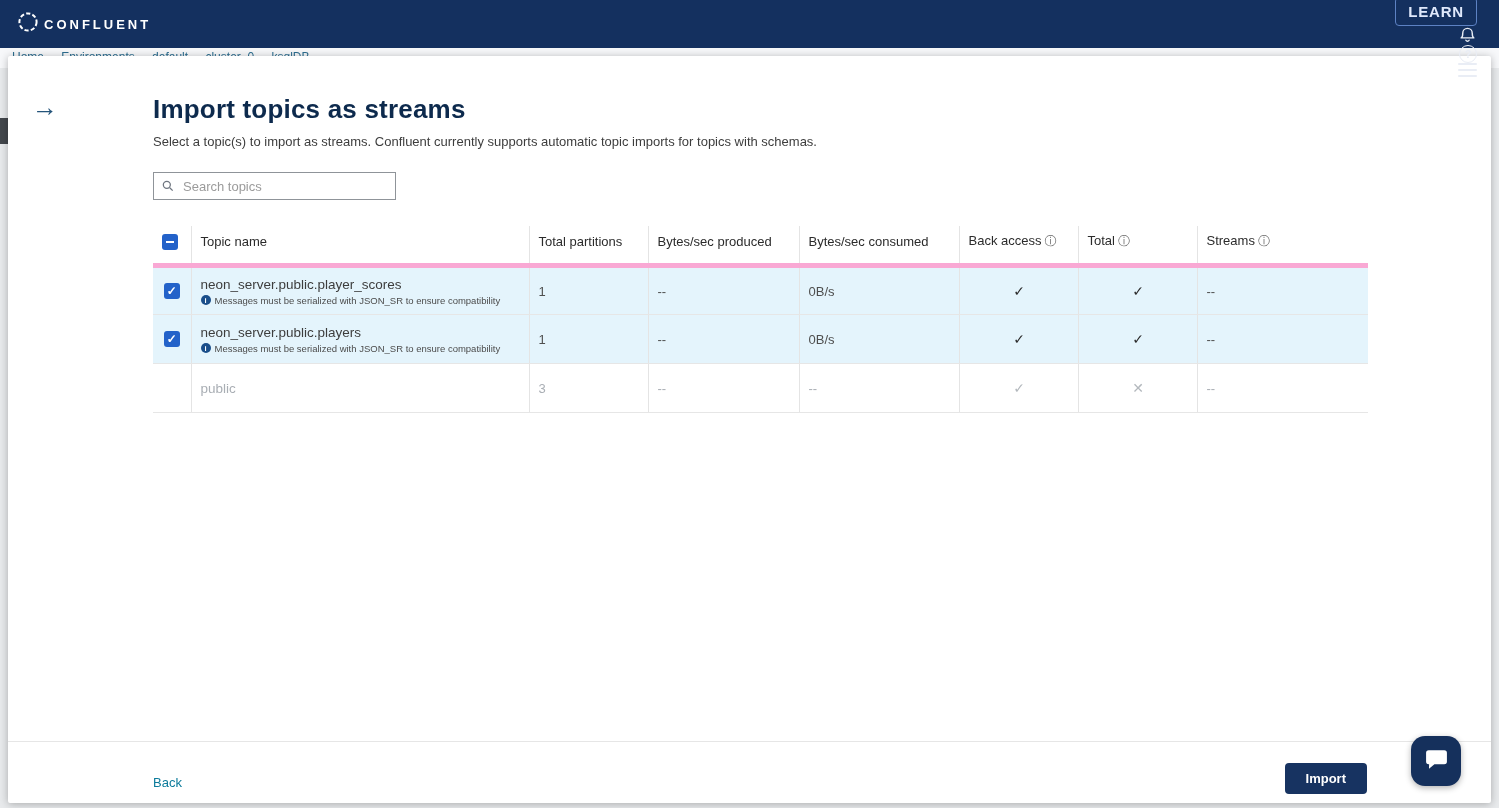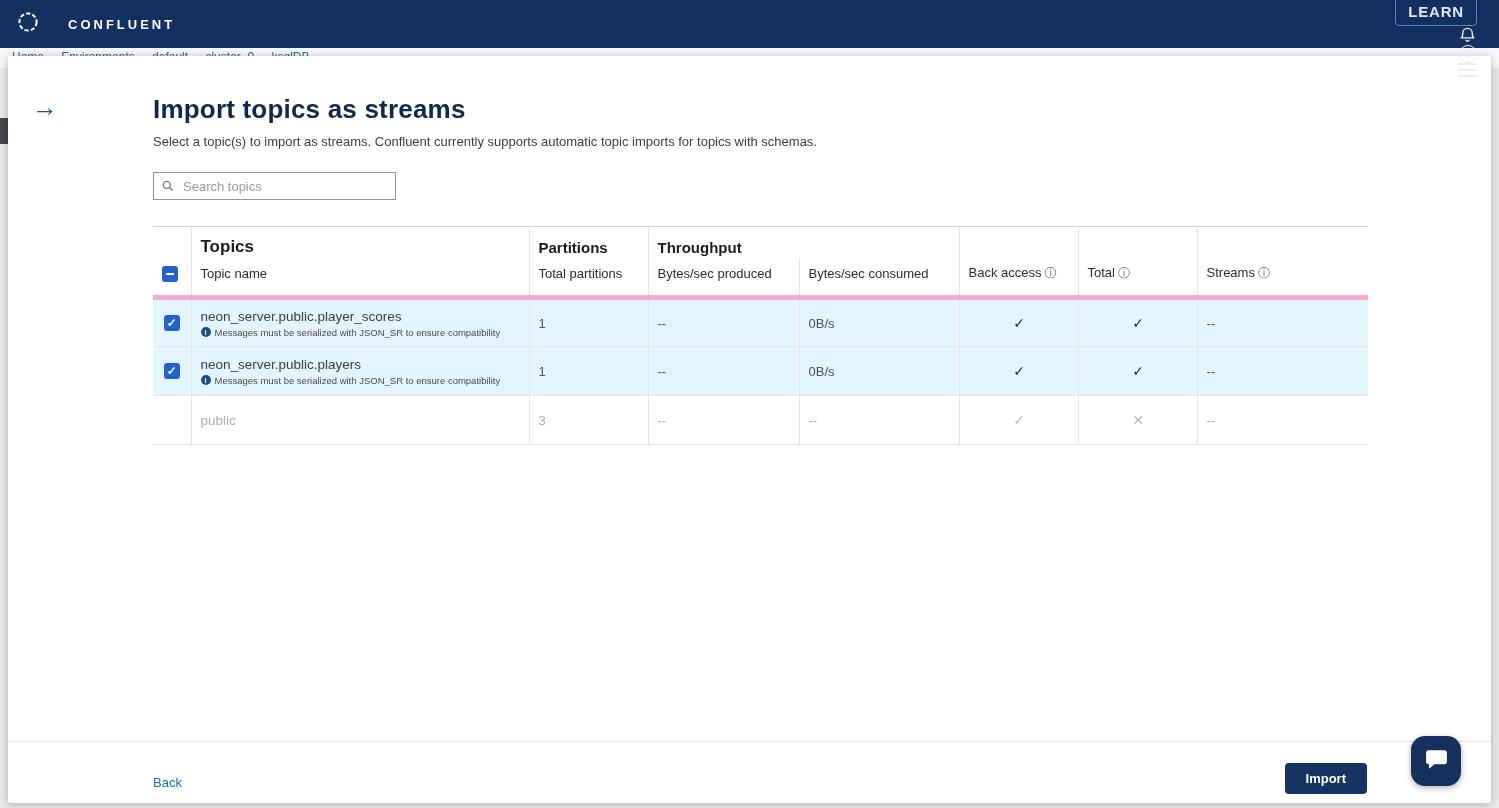--- a/index.html
+++ b/index.html
@@ -10,21 +10,21 @@
     font-family:"Liberation Sans", sans-serif;
     -webkit-font-smoothing:antialiased;
   }
 
   
   .navbar {
     position:absolute; top:0; left:0; right:0; height:48px;
     background:#14305f; display:flex; align-items:center;
     padding:0 22px 0 16px; z-index:30;
   }
-  .brand { display:flex; align-items:center; gap:28px; cursor:pointer; }
+  .brand { display:flex; align-items:center; gap:4px; cursor:pointer; }
   .brand-name { color:#ffffff; font-size:13px; font-weight:600; letter-spacing:3px; }
   .nav-right { margin-left:auto; display:flex; align-items:flex-end;flex-direction:column; }
   .nav-search { position:relative; width:164px; height:25px; }
   .nav-search input {
     width:100%; height:100%; background:rgba(255,255,255,0.05);
     border:1px solid #46597f; border-radius:4px; color:#dfe5f2;
     font-size:12.5px; padding:0 8px 0 29px; outline:none;
     font-family:"Liberation Sans", sans-serif;
   }
   .nav-search input::placeholder { color:#a9b3cd; }
@@ -210,29 +210,20 @@
         <col style="width:38px">
           <col style="width:338px">
           <col style="width:119px">
         <col style="width:151px">
           <col style="width:160px">
           <col style="width:119px">
         <col style="width:119px">
           <col style="width:171px">
       </colgroup>
       <thead>
-        <tr class="group">
-          <th class="cb-col"></th>
-          <th class="h-topics">Topics</th>
-          <th>Partitions</th>
-          <th colspan="2">Throughput</th>
-          <th></th>
-          <th></th>
-          <th></th>
-        </tr>
         <tr class="sub">
           <th class="cb-col">
             <span class="cb indeterminate"></span>
           </th>
           <th><span>Topic name</span></th>
           <th><span>Total partitions</span></th>
           <th><span>Bytes/sec produced</span></th>
           <th><span>Bytes/sec consumed</span></th>
           <th><span>Back access</span><span class="info-i">ⓘ</span></th>
           <th><span>Total</span><span class="info-i">ⓘ</span></th>

